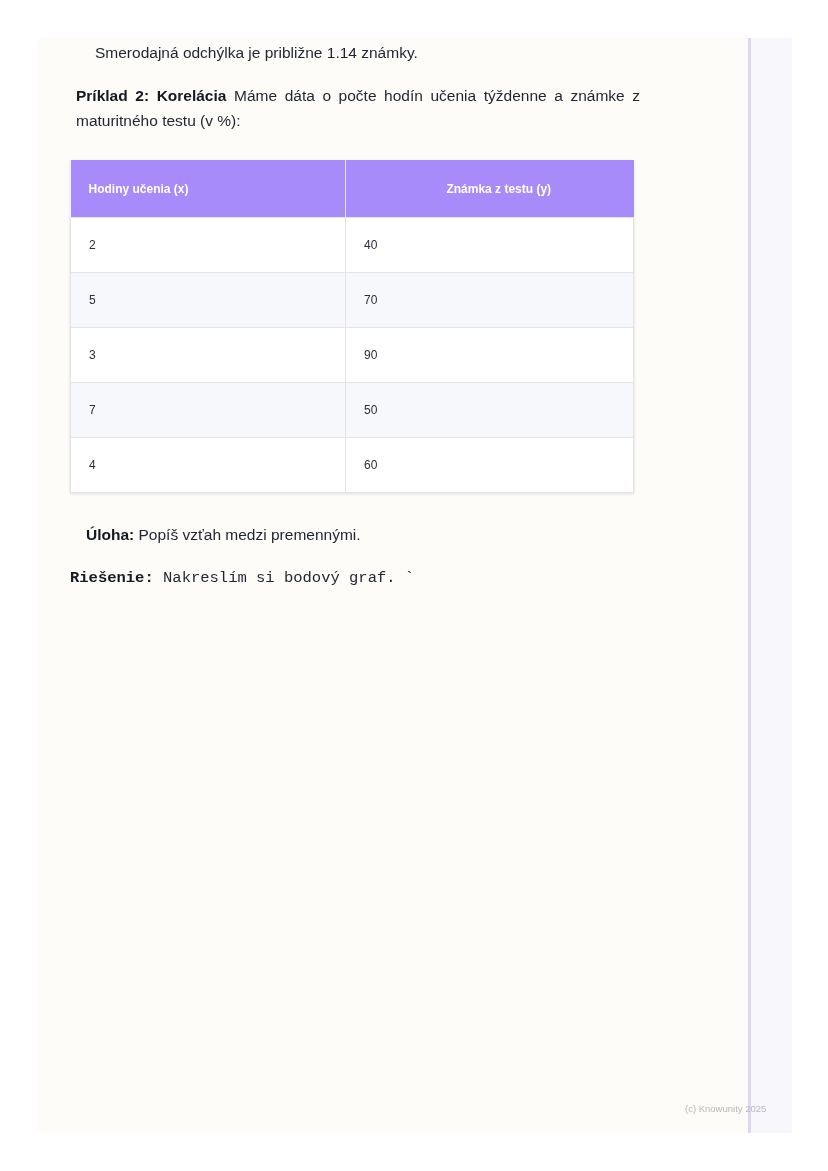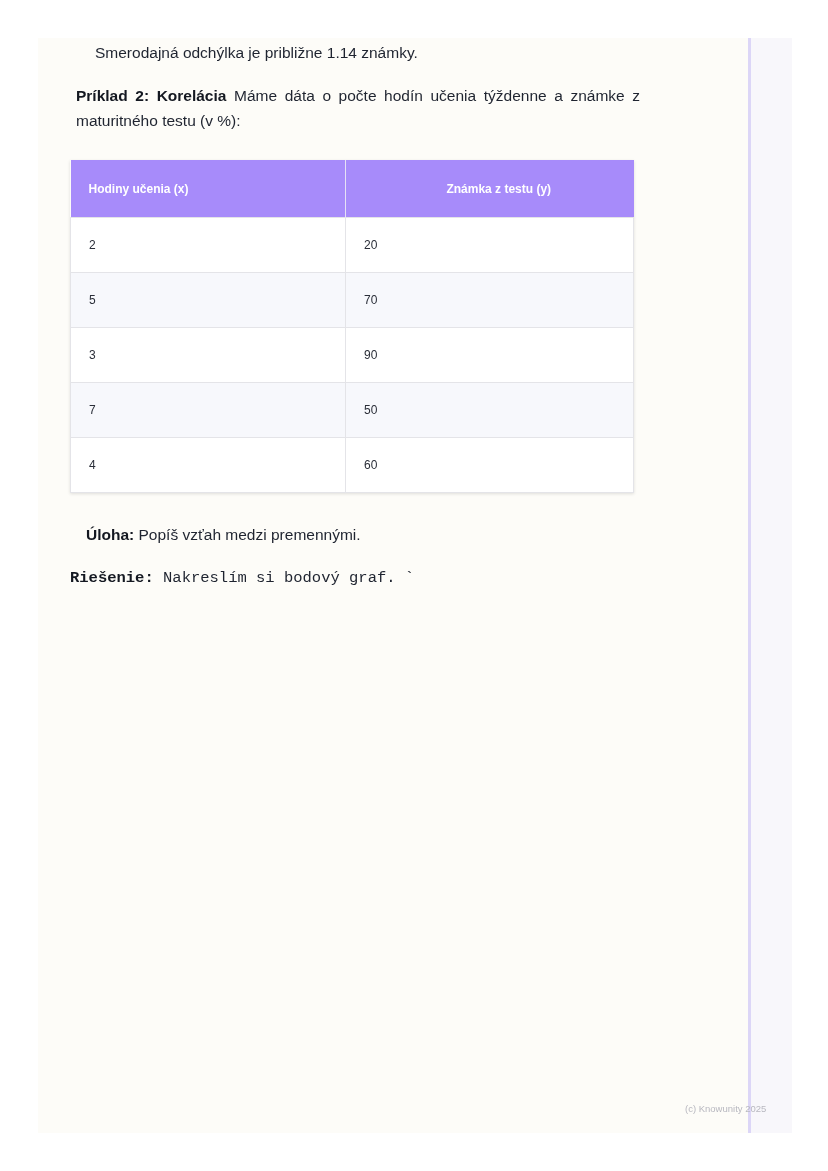--- a/index.html
+++ b/index.html
@@ -42,21 +42,21 @@
 <table>
   <thead>
     <tr>
       <th class="c1">Hodiny učenia (x)</th>
       <th>Známka z testu (y)</th>
     </tr>
   </thead>
   <tbody>
     <tr class="odd">
       <td class="c1">2</td>
-      <td>20</td>
+      <td>40</td>
     </tr>
     <tr class="even">
       <td class="c1">5</td>
       <td>70</td>
     </tr>
     <tr class="odd">
       <td class="c1">3</td>
       <td>90</td>
     </tr>
     <tr class="even">

